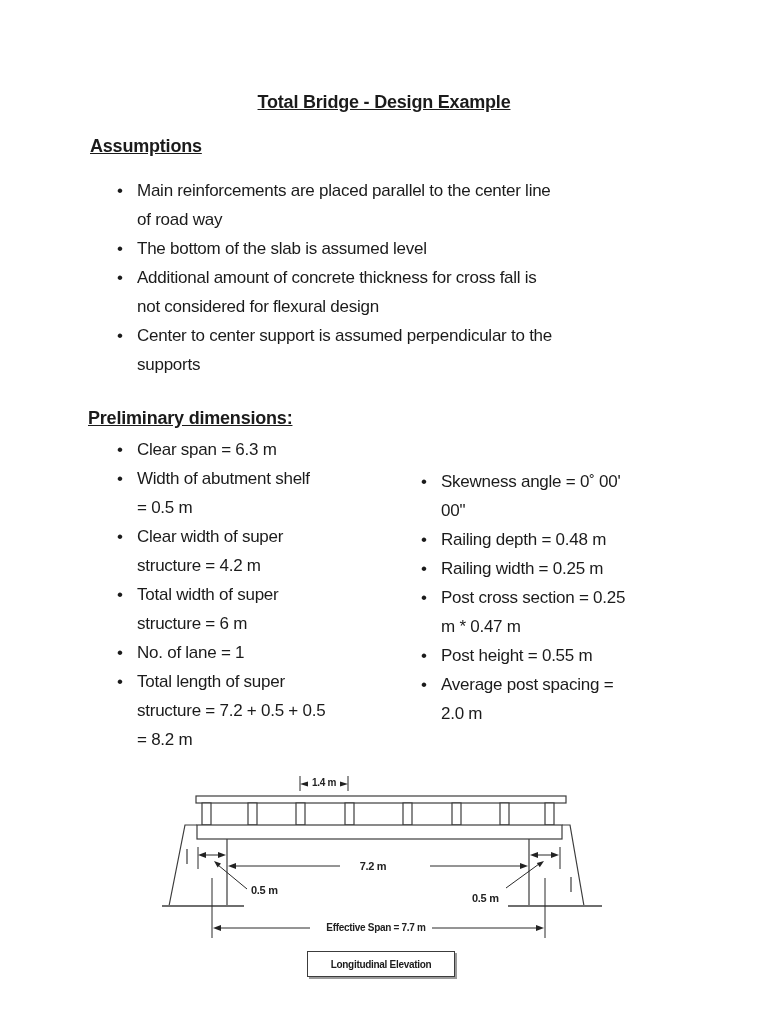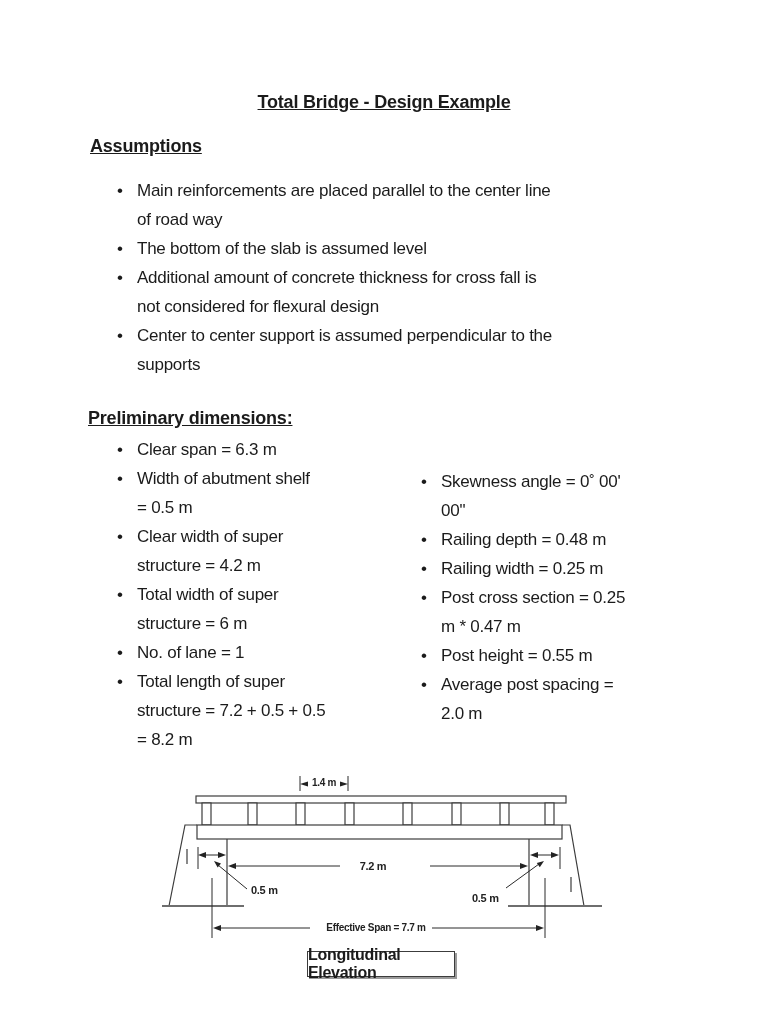--- a/index.html
+++ b/index.html
@@ -59,21 +59,21 @@
   .dim { stroke: #2a2a2a; stroke-width: 1; fill: none; }
   .ground { stroke: #6e6e6e; stroke-width: 1.8; fill: none; }
   .ah { fill: #222222; stroke: none; }
 
   #diagram-caption {
     top: 951px; left: 307px; width: 148px; height: 26px;
     border: 1.4px solid #3c3c3c;
     box-shadow: 2px 2px 0 #9b9b9b;
     background: #ffffff;
     display: flex; align-items: center; justify-content: center;
-    font-size: 16px; font-weight: 700; letter-spacing: -0.3px;
+    font-size: 10px; font-weight: 700; letter-spacing: -0.3px;
   }
 </style>
 </head>
 <body>
 
 <h1 class="abs doc-title">Total Bridge - Design Example</h1>
 
 <h2 class="abs section-heading" id="assumptions-heading">Assumptions</h2>
 
 <ul class="abs bullets" id="assumptions-list">

